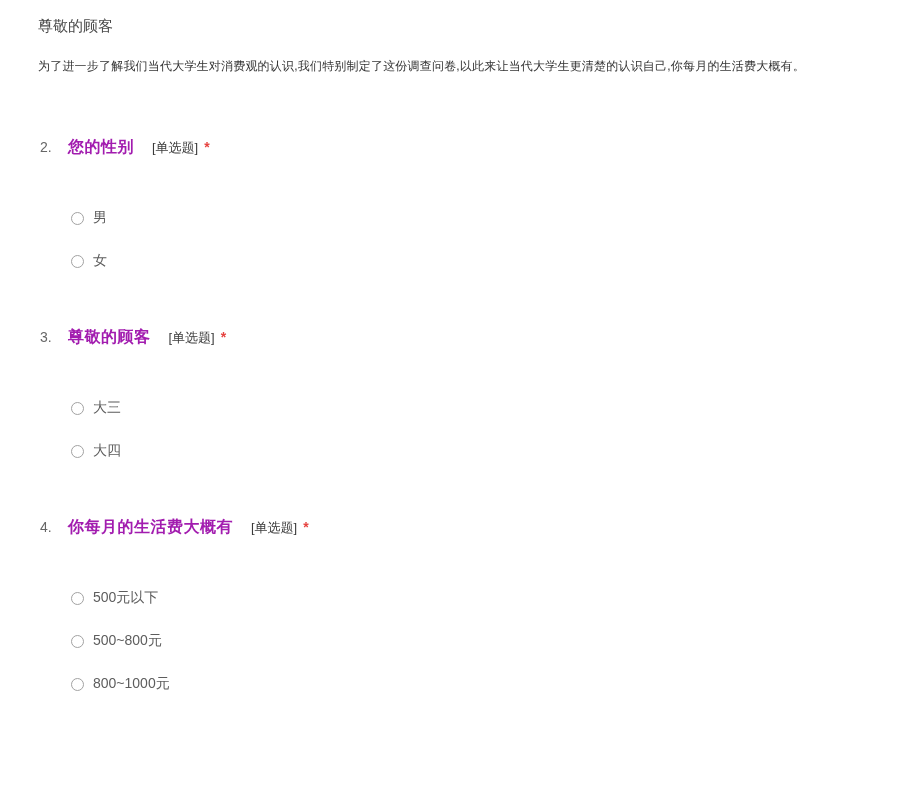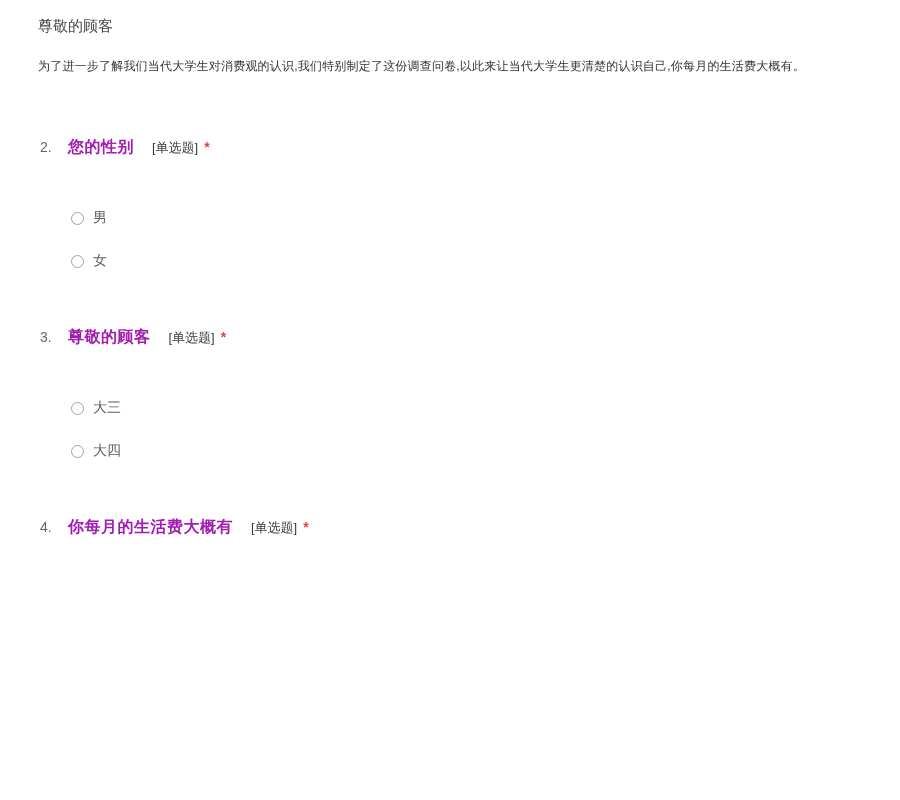--- a/index.html
+++ b/index.html
@@ -127,15 +127,30 @@
     </div>
   </section>
 
   <section class="question">
     <div class="q-header">
       <span class="q-num">4.</span>
       <span class="q-title">你每月的生活费大概有</span>
       <span class="q-type">[单选题]</span>
       <span class="q-required">*</span>
     </div>
+    <div class="options">
+      <label class="option">
+        <span class="radio"></span>
+        <span class="opt-label">500元以下</span>
+      </label>
+      <label class="option">
+        <span class="radio"></span>
+        <span class="opt-label">500~800元</span>
+      </label>
+      <label class="option">
+        <span class="radio"></span>
+        <span class="opt-label">800~1000元</span>
+      </label>
+
+    </div>
   </section>
 
 </div>
 
 </body></html>

